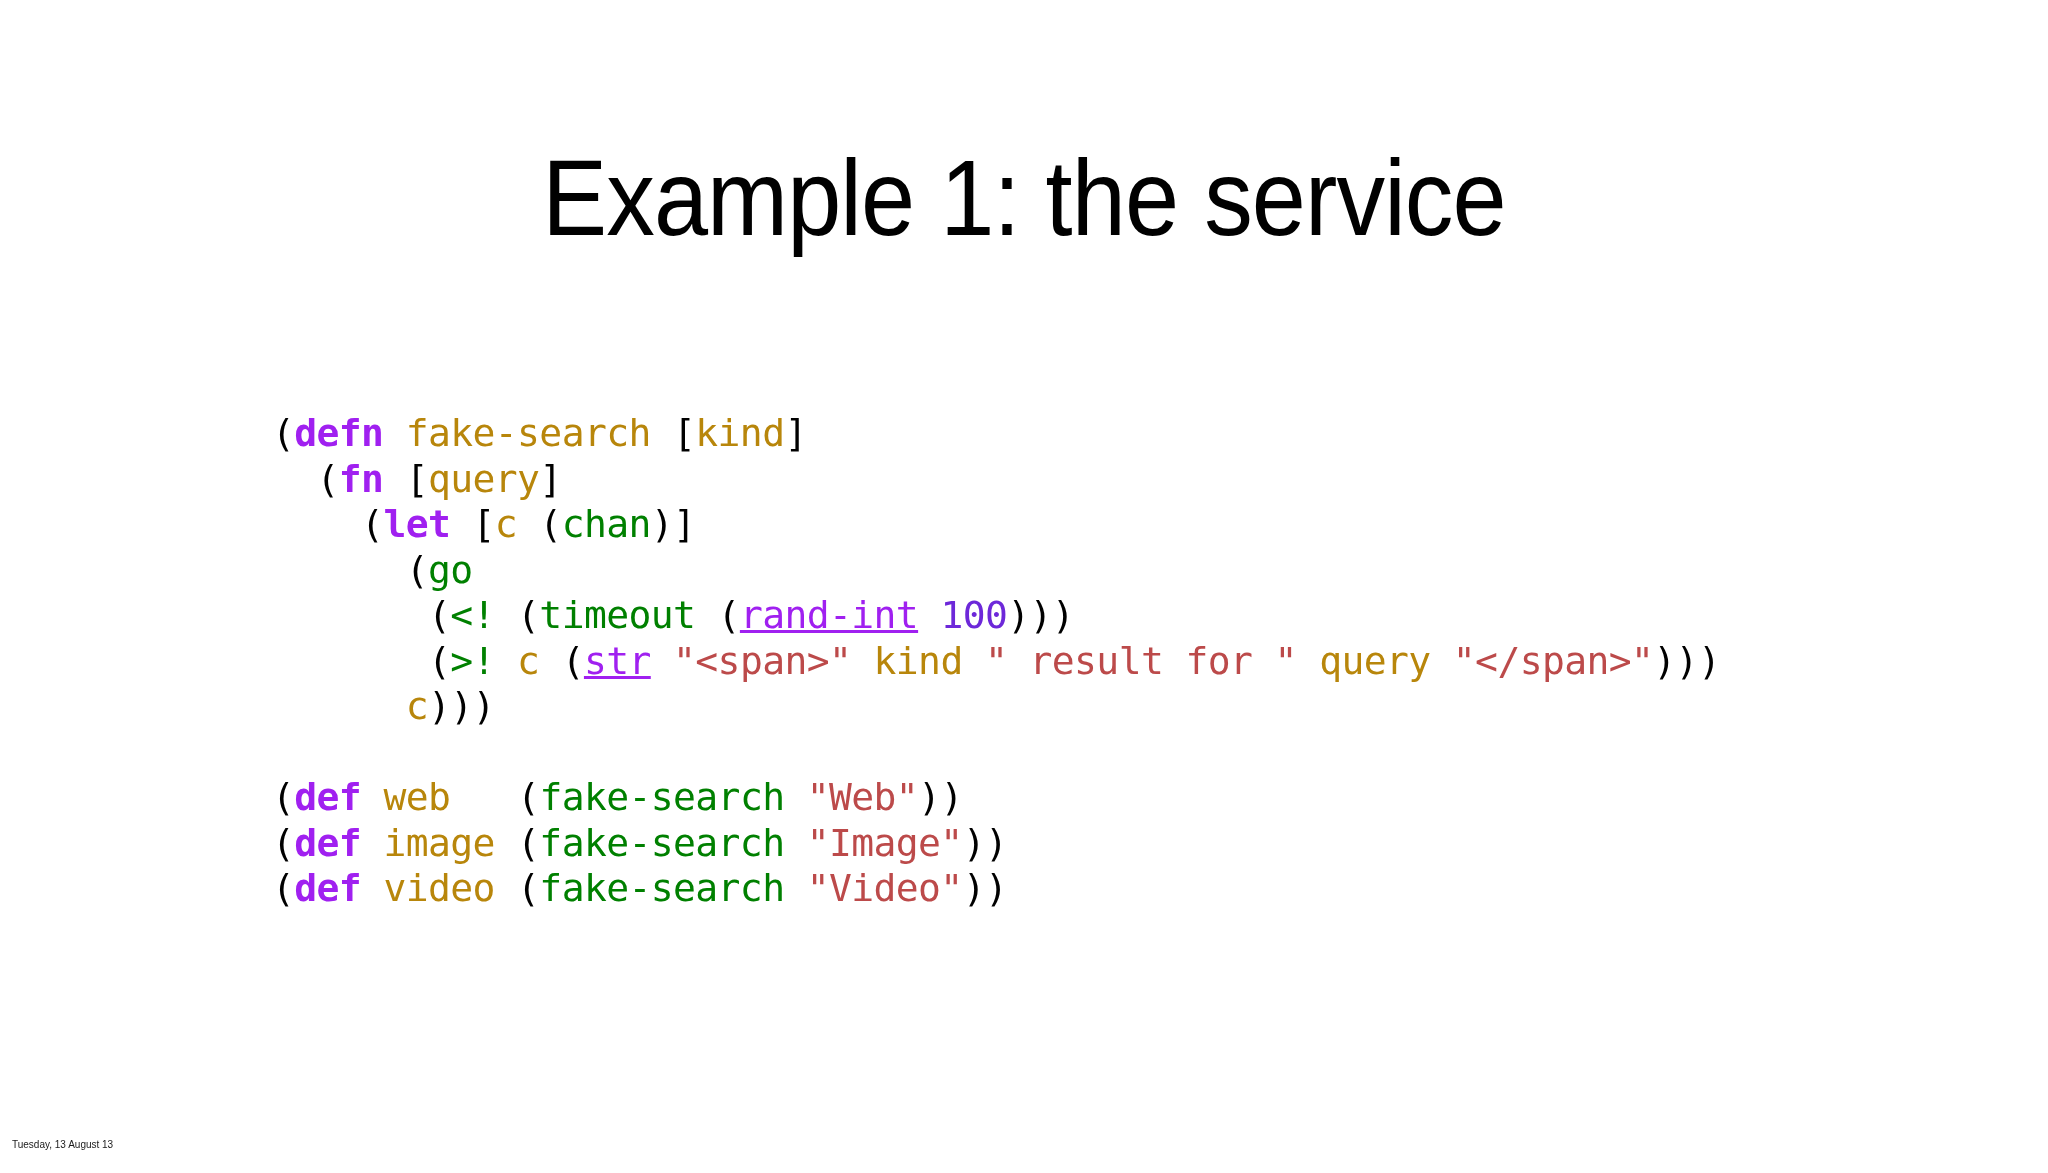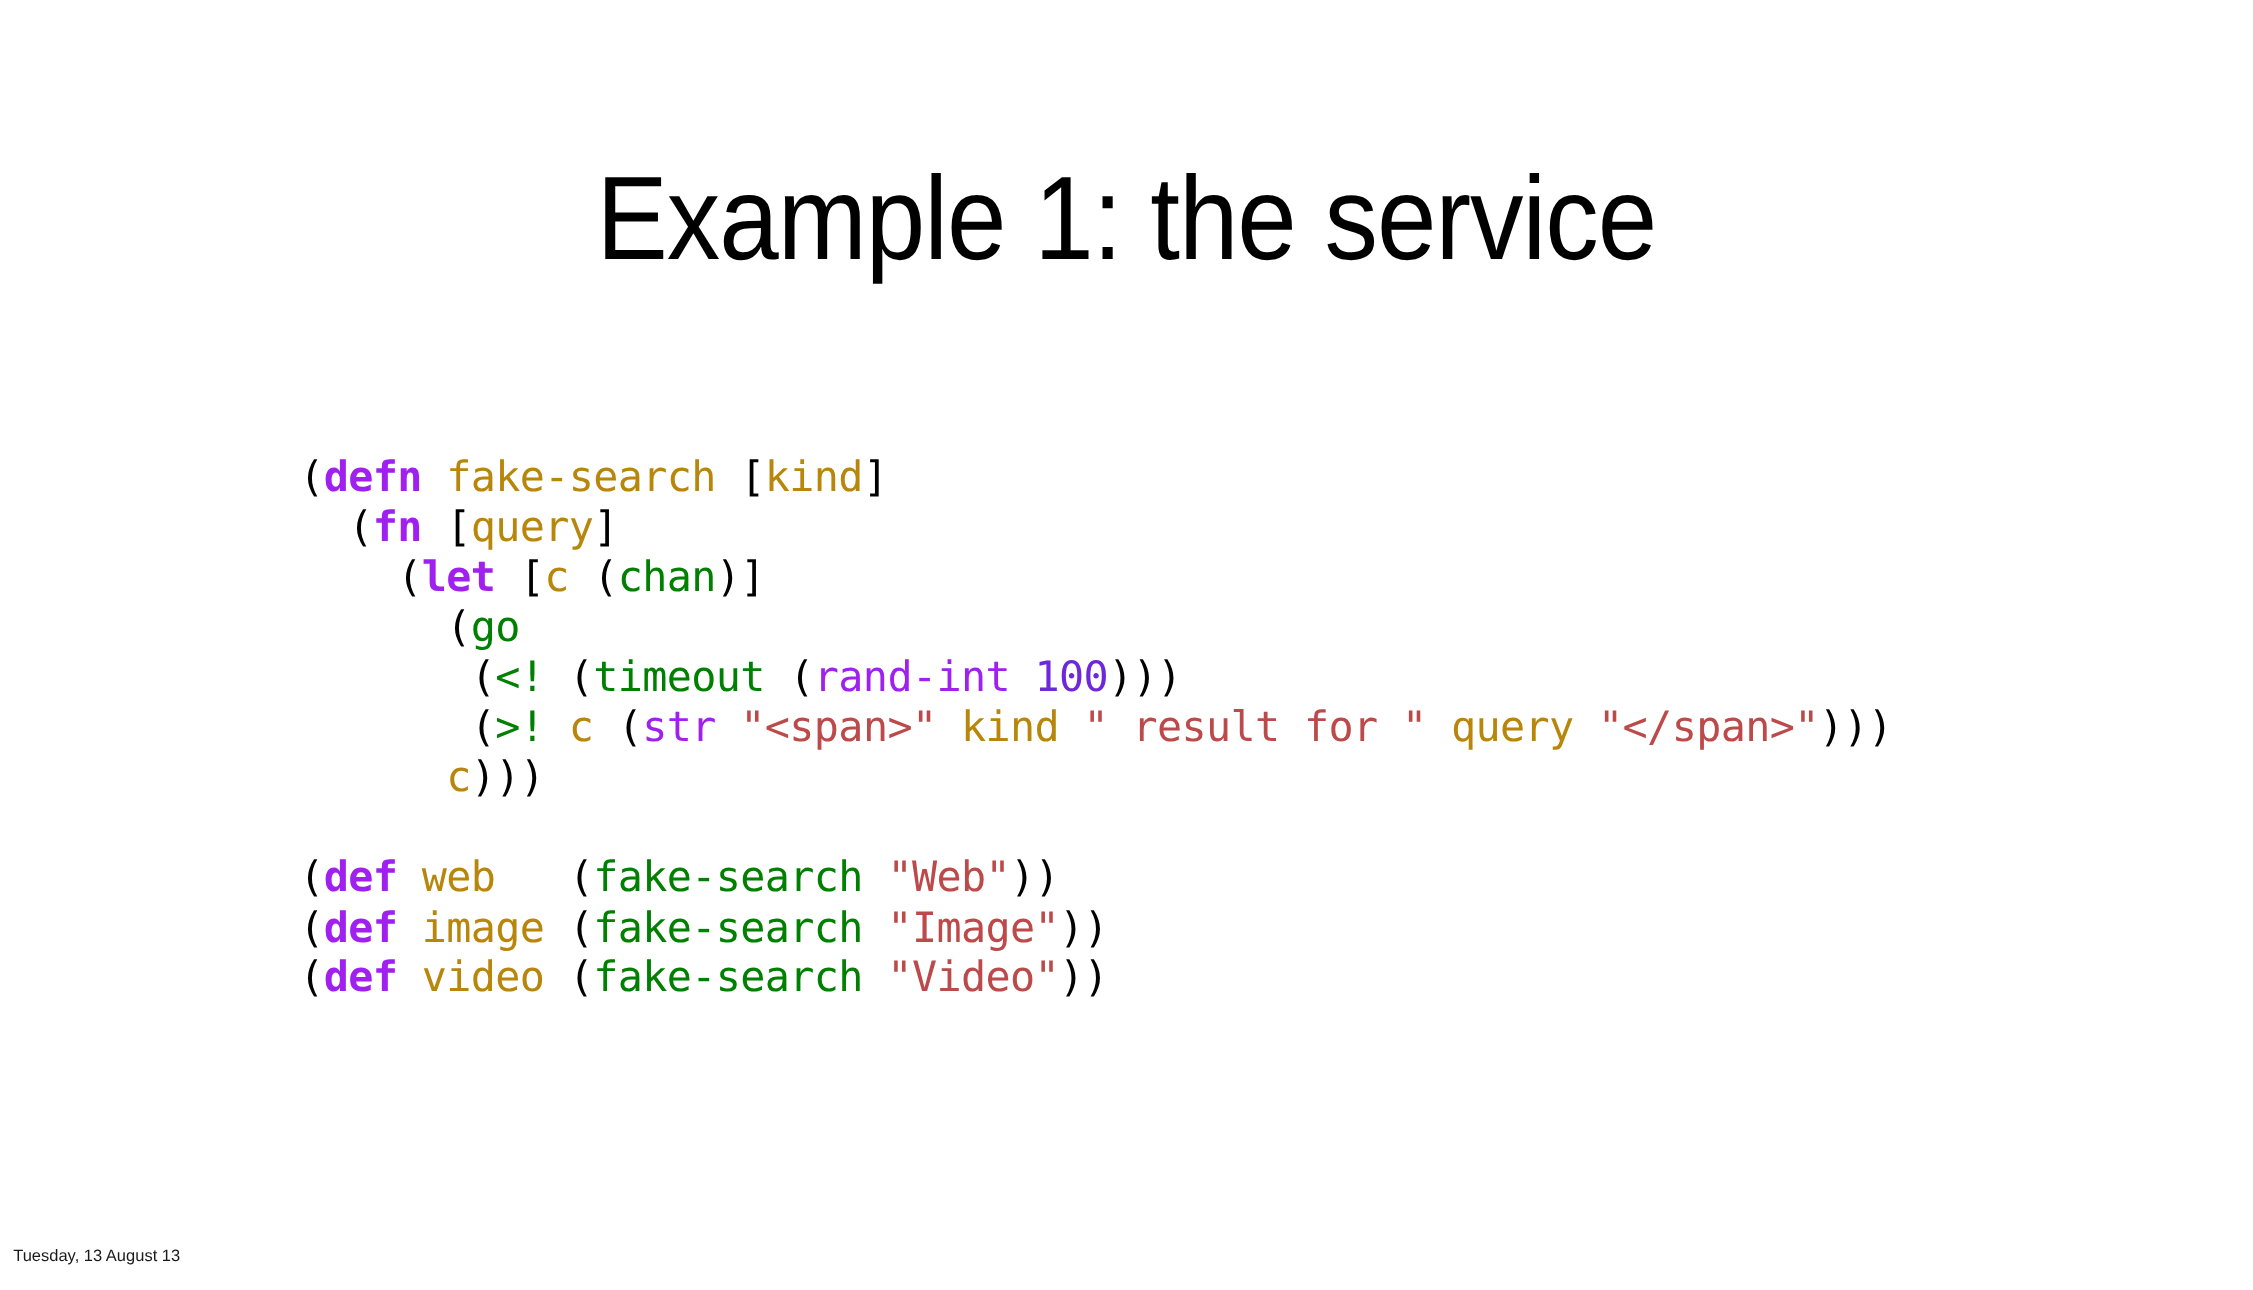--- a/index.html
+++ b/index.html
@@ -58,31 +58,31 @@
     min-height: 45.5px;
   }
   .code-line.blank { height: 45.5px; }
 
   
   .t-punct    { color: #000000; }
   .t-keyword  { color: #A020F0; font-weight: 700; }
   .t-function { color: #B8860B; }
   .t-var      { color: #B8860B; }
   .t-builtin  { color: #008000; text-align: center; }
-  .t-special  { color: #A020F0; }
+  .t-special  { color: #A020F0; text-decoration: underline; }
   .t-string   { color: #BC4A4A; }
   .t-number   { color: #6d28d9; }
 
   
   #slide-footer {
     position: absolute;
     left: 12px;
     bottom: 23px;
     font-family: "Liberation Sans", sans-serif;
-    font-size: 15px;
+    font-size: 10px;
     color: #1a1a1a;
     white-space: nowrap;
   }
 </style>
 </head>
 <body>
 
 <div id="slide">
 
   <h1 id="slide-title">Example 1: the service</h1>

